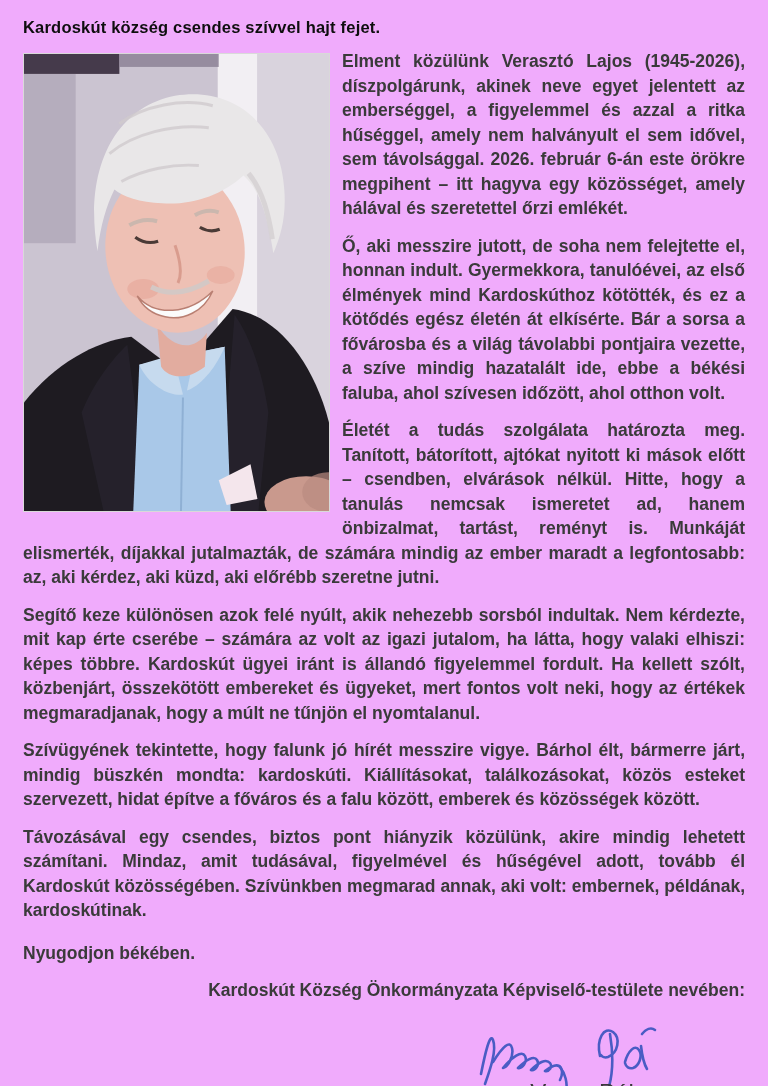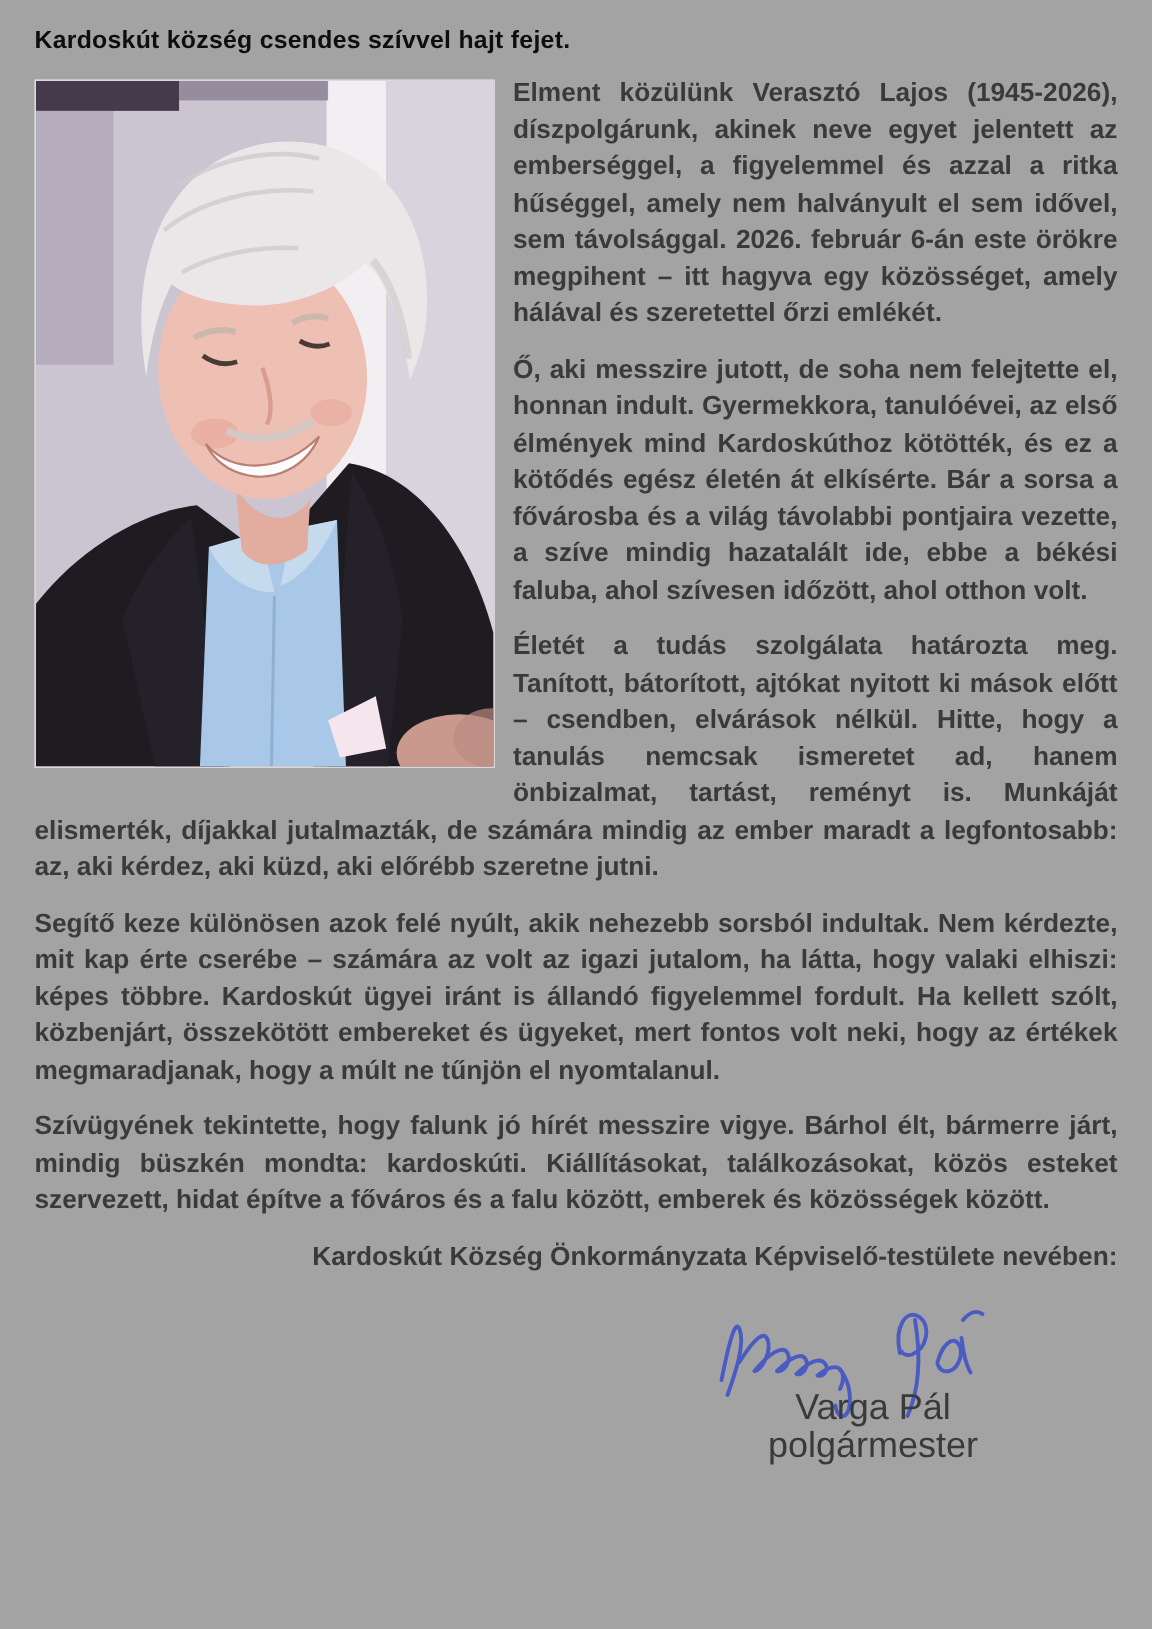--- a/index.html
+++ b/index.html
@@ -1,21 +1,21 @@
 <!DOCTYPE html>
 <html><head>
 <meta charset="utf-8">
 <style>
   html,body { margin:0; padding:0; background:#ffffff; }
   .page {
     position:relative;
     width:768px; height:1086px;
     box-sizing:border-box;
     padding:14px 23px 0 23px;
-    background:#a3a3a3;
+    background:#f0abfc;
     font-family:"Liberation Sans", sans-serif;
     color:#3a3a3a;
     overflow:hidden;
   }
   .title {
     font-size:16.5px;
     font-weight:bold;
     color:#0e0e0e;
     margin:4px 0 12px 0;
     letter-spacing:0.2px;
@@ -112,21 +112,23 @@
         <ellipse cx="284" cy="450" rx="42" ry="26" fill="#d3a093" opacity="0.95"></ellipse>
         <ellipse cx="306" cy="440" rx="26" ry="20" fill="#b98a80" opacity="0.7"></ellipse>
       </svg>
     </div>
 
     <p class="body">Elment közülünk Verasztó Lajos (1945-2026), díszpolgárunk, akinek neve egyet jelentett az emberséggel, a figyelemmel és azzal a ritka hűséggel, amely nem halványult el sem idővel, sem távolsággal. 2026. február 6-án este örökre megpihent – itt hagyva egy közösséget, amely hálával és szeretettel őrzi emlékét.</p>
     <p class="body">Ő, aki messzire jutott, de soha nem felejtette el, honnan indult. Gyermekkora, tanulóévei, az első élmények mind Kardoskúthoz kötötték, és ez a kötődés egész életén át elkísérte. Bár a sorsa a fővárosba és a világ távolabbi pontjaira vezette, a szíve mindig hazatalált ide, ebbe a békési faluba, ahol szívesen időzött, ahol otthon volt.</p>
     <p class="body">Életét a tudás szolgálata határozta meg. Tanított, bátorított, ajtókat nyitott ki mások előtt – csendben, elvárások nélkül. Hitte, hogy a tanulás nemcsak ismeretet ad, hanem önbizalmat, tartást, reményt is. Munkáját elismerték, díjakkal jutalmazták, de számára mindig az ember maradt a legfontosabb: az, aki kérdez, aki küzd, aki előrébb szeretne jutni.</p>
     <p class="body">Segítő keze különösen azok felé nyúlt, akik nehezebb sorsból indultak. Nem kérdezte, mit kap érte cserébe – számára az volt az igazi jutalom, ha látta, hogy valaki elhiszi: képes többre. Kardoskút ügyei iránt is állandó figyelemmel fordult. Ha kellett szólt, közbenjárt, összekötött embereket és ügyeket, mert fontos volt neki, hogy az értékek megmaradjanak, hogy a múlt ne tűnjön el nyomtalanul.</p>
     <p class="body">Szívügyének tekintette, hogy falunk jó hírét messzire vigye. Bárhol élt, bármerre járt, mindig büszkén mondta: kardoskúti. Kiállításokat, találkozásokat, közös esteket szervezett, hidat építve a főváros és a falu között, emberek és közösségek között.</p>
+    <p class="body force-last">Távozásával egy csendes, biztos pont hiányzik közülünk, akire mindig lehetett számítani. Mindaz, amit tudásával, figyelmével és hűségével adott, tovább él Kardoskút közösségében. Szívünkben megmarad annak, aki volt: embernek, példának, kardoskútinak.</p>
 
+    <p class="body closing" style="text-align:left">Nyugodjon békében.</p>
     <p class="body" style="text-align:right">Kardoskút Község Önkormányzata Képviselő-testülete nevében:</p>
 
     <div class="sig-block">
       <div class="sig-scribble">
         <svg viewBox="0 0 215 92">
           <g fill="none" stroke="#4a5cc4" stroke-width="2.6" stroke-linecap="round" stroke-linejoin="round">
             <path d="M12,62 C16,42 21,20 24,28 C28,38 21,58 16,72"></path>
             <path d="M24,50 C34,34 41,28 43,36 C45,44 39,55 34,56 C43,45 53,38 56,44 C59,50 53,57 49,56 C57,48 65,43 68,48 C71,53 66,59 62,58 C69,51 77,46 81,51 C84,55 80,60 76,59 C82,54 89,51 92,56 C94,60 93,64 91,68"></path>
             <path d="M91,55 C96,61 99,71 97,81 C95,89 89,87 88,79"></path>
             <path d="M131,44 C127,27 135,14 144,20 C152,26 149,41 139,45 C136,46 133,45 132,43"></path>

